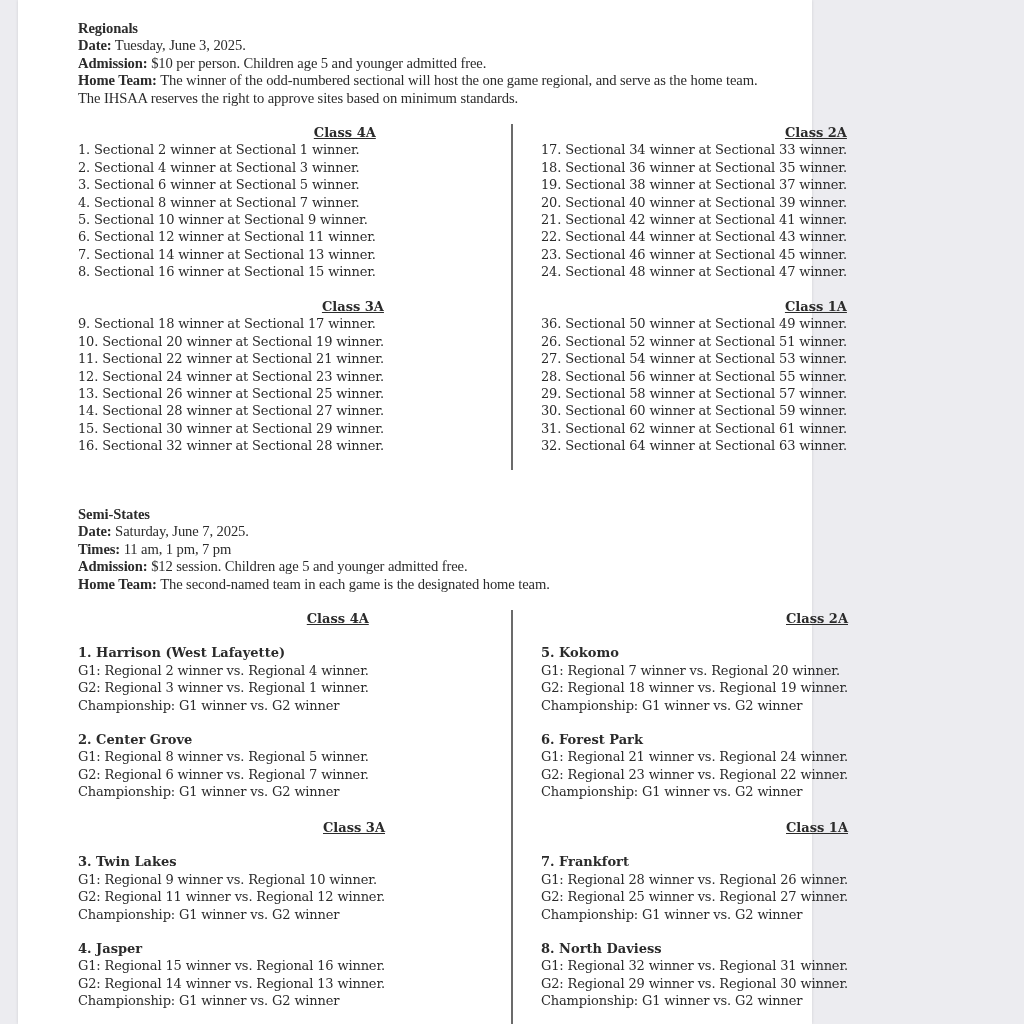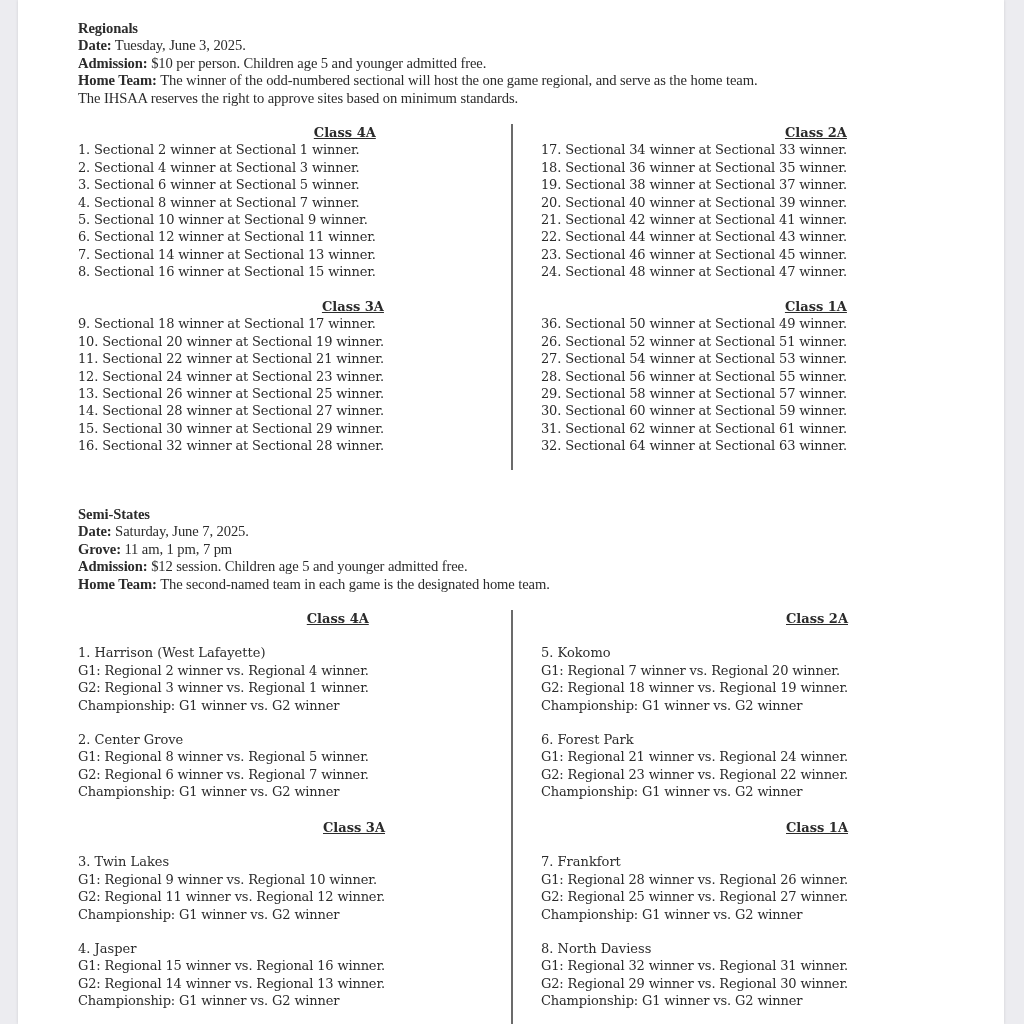--- a/index.html
+++ b/index.html
@@ -4,30 +4,30 @@
   <style>
     html, body { margin: 0; padding: 0; }
     body {
       width: 1024px; height: 1024px; overflow: hidden;
       background: #ececf0;
       position: relative;
       font-family: "DejaVu Serif", "Liberation Serif", serif;
       color: #2b2b2b;
     }
     .page {
-      position: absolute; left: 18px; top: 0; width: 986px; height: 1024px;
+      position: absolute; left: 18px; top: 0; width: 794px; height: 1024px;
       background: #ffffff;
       box-shadow: 0 0 3px rgba(0,0,0,0.12);
     }
     .line { font-size: 13px; line-height: 17.4px; white-space: nowrap; letter-spacing: -0.15px; }
     .hdr { font-family: "Liberation Serif", "DejaVu Serif", serif; font-size: 14.6px; line-height: 17.4px; letter-spacing: -0.1px; }
     .hdr b { font-weight: bold; }
     .section-title { font-weight: bold; }
     .class-title { font-weight: bold; text-decoration: underline; font-size: 13px; line-height: 17.4px; text-align: right; }
-    .site-title { font-weight: normal; font-size: 13px; line-height: 17.4px; }
+    .site-title { font-weight: bold; font-size: 13px; line-height: 17.4px; }
     .col { position: absolute; }
     .divider { position: absolute; width: 2px; background: #6b6b6b; }
     .block { position: absolute; }
   </style>
 </head>
 <body>
 
 <div class="page">
 
   <div class="block" style="left:60px; top:20px;">
@@ -84,21 +84,21 @@
     <div class="line">28. Sectional 56 winner at Sectional 55 winner.</div>
     <div class="line">29. Sectional 58 winner at Sectional 57 winner.</div>
     <div class="line">30. Sectional 60 winner at Sectional 59 winner.</div>
     <div class="line">31. Sectional 62 winner at Sectional 61 winner.</div>
     <div class="line">32. Sectional 64 winner at Sectional 63 winner.</div>
   </div>
 
   <div class="block" style="left:60px; top:506px;">
     <div class="line hdr section-title">Semi-States</div>
     <div class="line hdr"><b>Date:</b> <span>Saturday, June 7, 2025.</span></div>
-    <div class="line hdr"><b>Grove:</b> <span>11 am, 1 pm, 7 pm</span></div>
+    <div class="line hdr"><b>Times:</b> <span>11 am, 1 pm, 7 pm</span></div>
     <div class="line hdr"><b>Admission:</b> <span>$12 session. Children age 5 and younger admitted free.</span></div>
     <div class="line hdr"><b>Home Team:</b> <span>The second-named team in each game is the designated home team.</span></div>
   </div>
 
   <div class="divider" style="left:493px; top:610px; height:414px;"></div>
 
   <div class="col" style="left:60px; top:610px;">
     <div class="class-title">Class 4A</div>
     <div style="height:17px"></div>
     <div class="site-title">1. Harrison (West Lafayette)</div>

